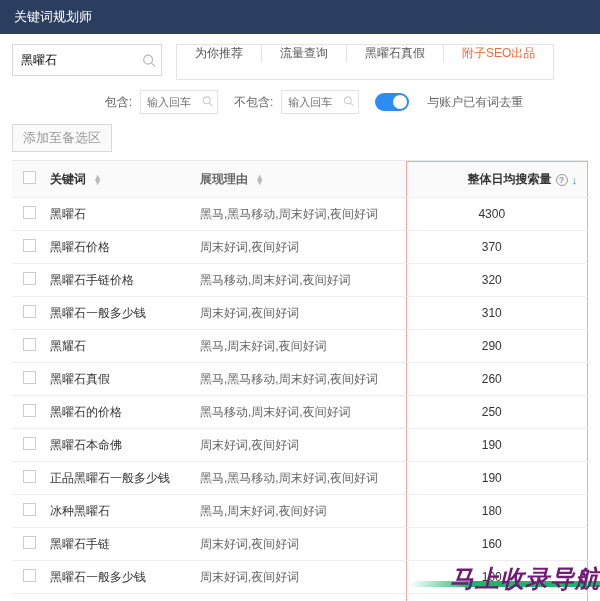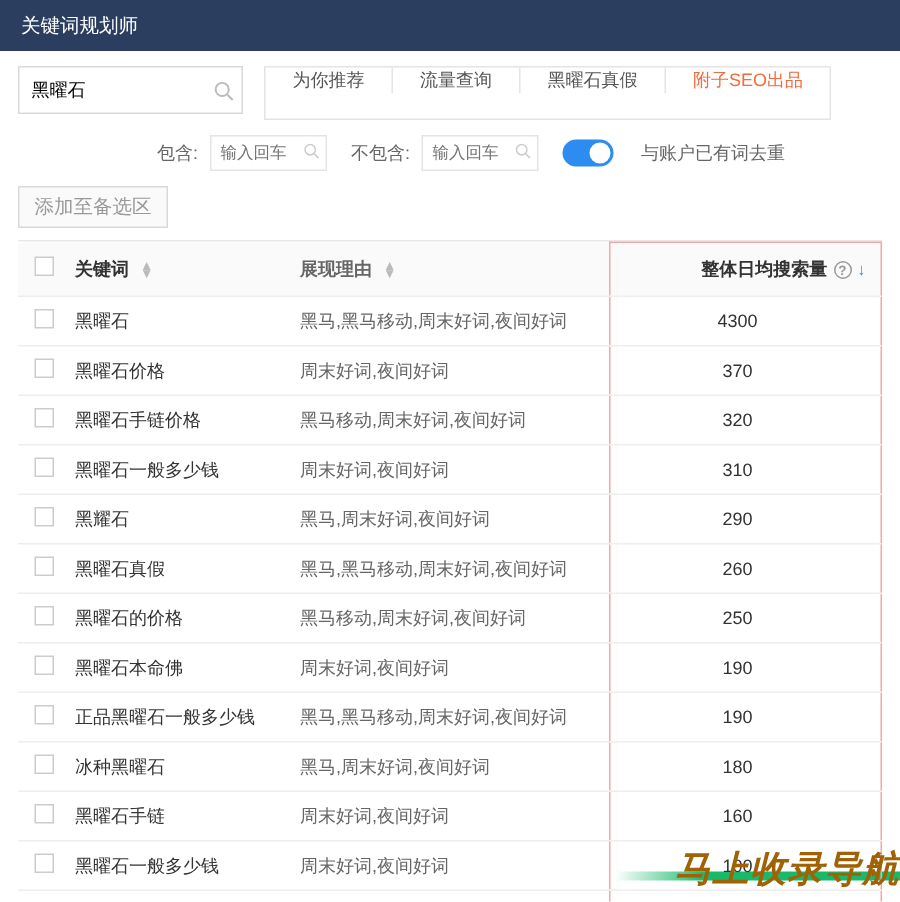--- a/index.html
+++ b/index.html
@@ -39,21 +39,21 @@
 .col-reason { width: 210px; padding-left: 4px; color: #666; }
 .col-vol { text-align: center; padding-right: 10px; color: #333; }
 .sort-icon { font-size: 9px; color: #bbb; margin-left: 4px; display: inline-flex; flex-direction: column; line-height: 5px; vertical-align: middle; }
 .vol-header-inner { display: flex; align-items: center; justify-content: flex-end; gap: 4px; }
 .info-icon { display: inline-flex; width: 12px; height: 12px; border: 1px solid #999; border-radius: 50%; align-items: center; justify-content: center; font-size: 9px; color: #999; }
 .arrow-down { color: #2d8cf0; font-size: 11px; }
 .checkbox { width: 13px; height: 13px; border: 1px solid #ccc; display: inline-block; background: #fff; cursor: pointer; }
 .highlight-col { border-left: 1px solid #f5a6a6; border-right: 1px solid #f5a6a6; }
 th.highlight-col { border-top: 1px solid #f5a6a6; }
 
-.watermark { position: absolute; right: 0; bottom: 6px; font-size: 24px; font-weight: bold; font-style: italic; color: #a16207; letter-spacing: 1px; pointer-events: none; white-space: nowrap; }
+.watermark { position: absolute; right: 0; bottom: 6px; font-size: 24px; font-weight: bold; font-style: italic; color: #701a75; letter-spacing: 1px; pointer-events: none; white-space: nowrap; }
 .watermark::before { content: ""; position: absolute; left: -40px; right: -10px; top: 55%; height: 6px; background: linear-gradient(90deg, rgba(25,185,108,0) 0%, #19b96c 30%, #19b96c 100%); z-index: -1; transform: skewX(-15deg); }
 
 svg.mag { width: 14px; height: 14px; }
 </style>
 </head>
 <body>
 
 <div class="header-bar">
   <span>关键词规划师</span>
 </div>

